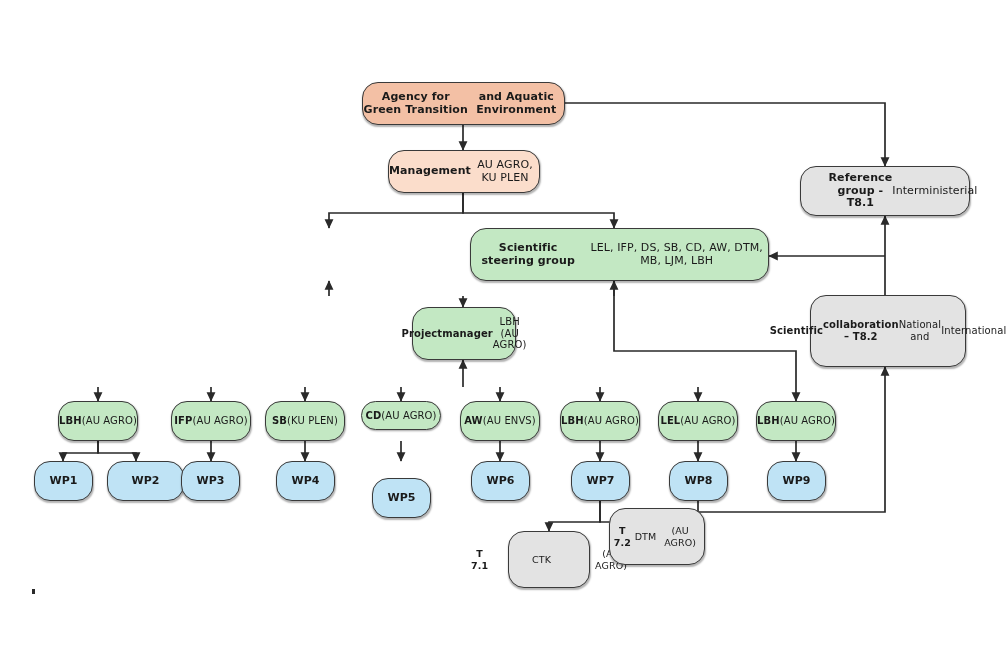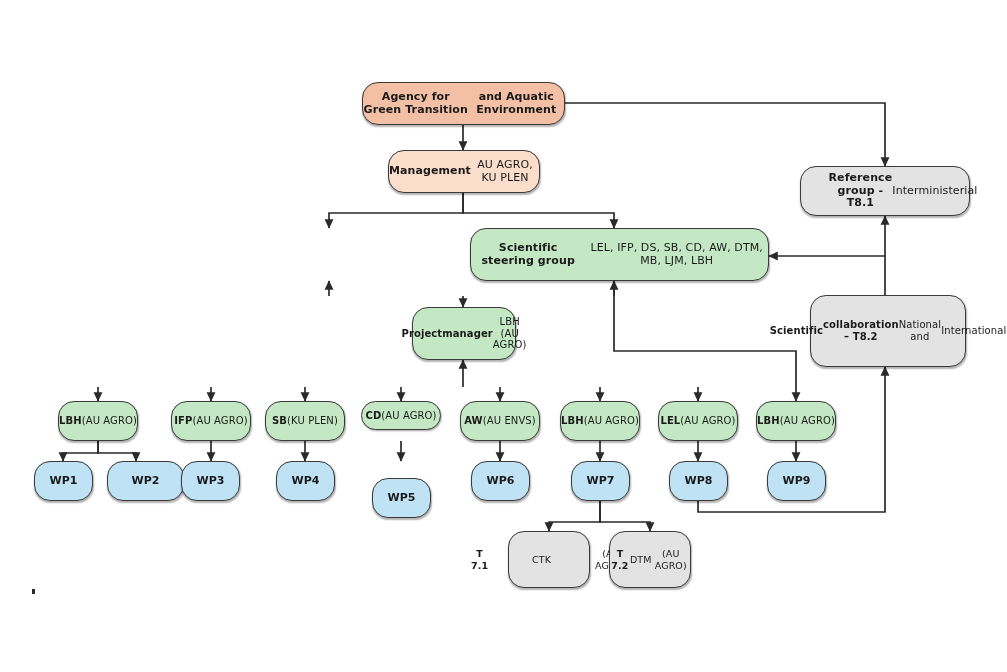--- a/index.html
+++ b/index.html
@@ -223,21 +223,21 @@
   </div>
   <div class="node c-blue fs-11" style="left:767px; top:461px; width:59px; height:40px;">
     <span class="ttl">WP9</span>
   </div>
 
   <div class="node c-grey fs-95" style="left:508px; top:531px; width:82px; height:57px;gap:44px;">
     <span class="ttl">T 7.1</span>
     <span class="sub">CTK</span>
     <span class="sub">(AU AGRO)</span>
   </div>
-  <div class="node c-grey fs-95" style="left:609px; top:531px; width:82px; height:57px;">
+  <div class="node c-grey fs-95" style="left:609px; top:508px; width:96px; height:57px;">
     <span class="ttl">T 7.2</span>
     <span class="sub">DTM</span>
     <span class="sub">(AU AGRO)</span>
   </div>
 
   <div class="speck" style="left:32px; top:589px;"></div>
 
 </div>
 
 </body></html>

